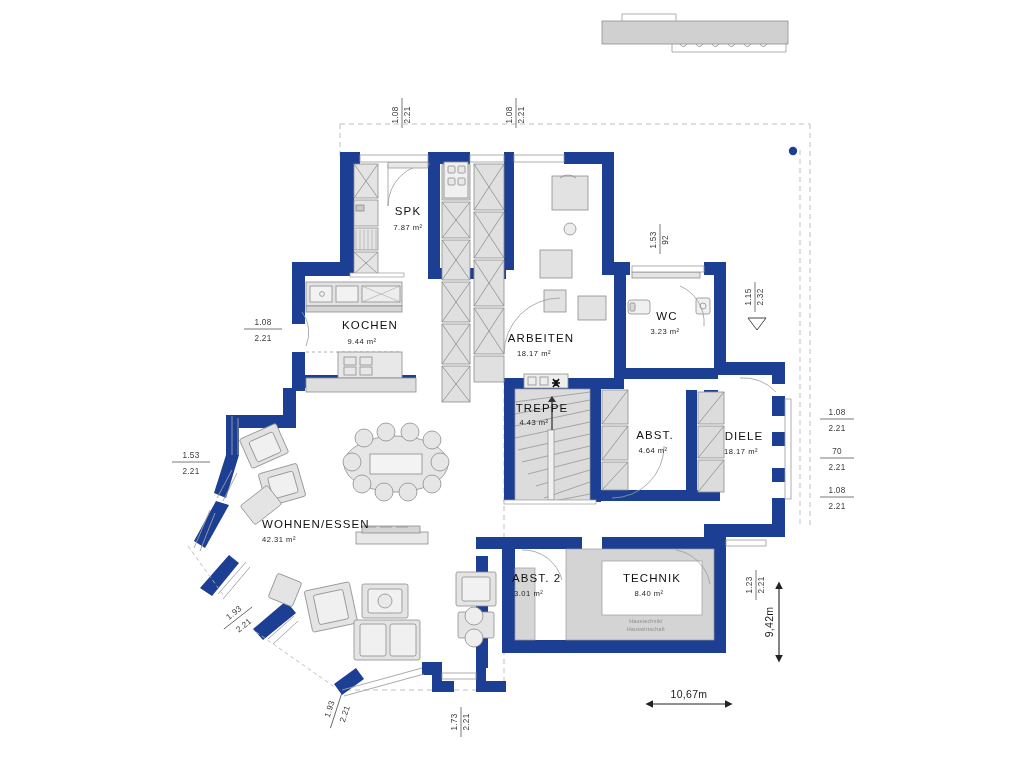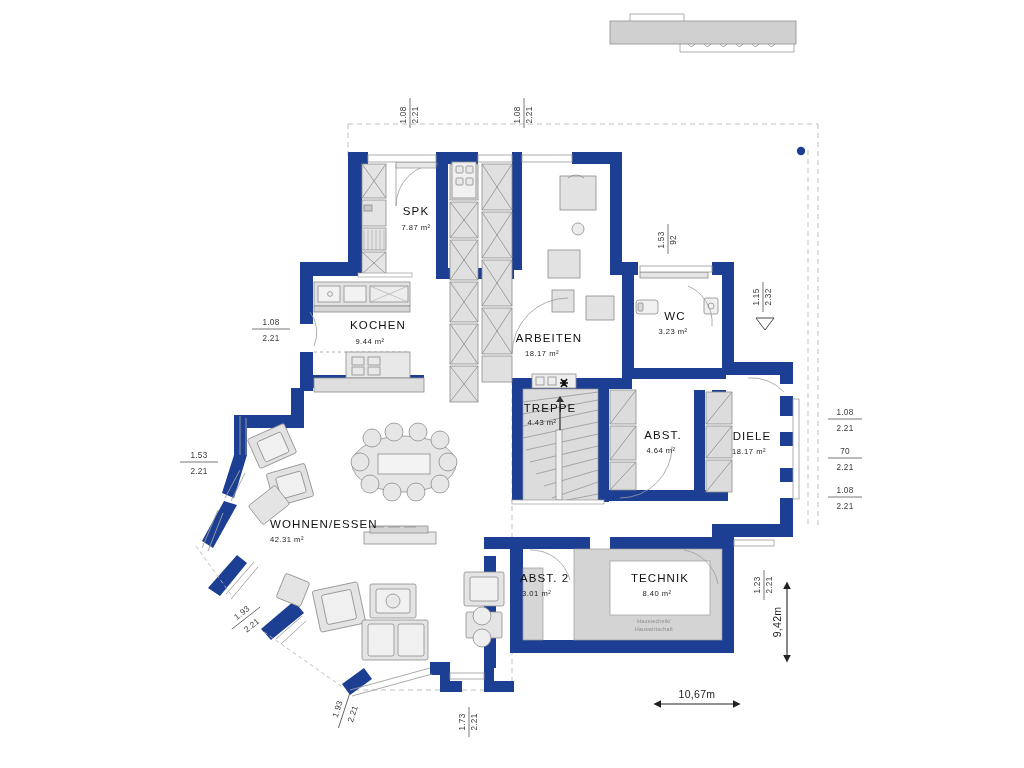--- a/index.html
+++ b/index.html
@@ -10,21 +10,21 @@
   }
   body {
     width: 1024px;
     height: 768px;
     font-family: "Liberation Sans", sans-serif;
     overflow: hidden;
     position: relative;
   }
   #plan-root {
     position: absolute;
-    left: 12px; top: 0;
+    left: 4px; top: 0;
     width: 876px;
     height: 768px;
   }
   svg.plan {
     display: block;
     width: 1024px;
     height: 768px;
   }
   .rm-name {
     font-family: "Liberation Sans", sans-serif;

